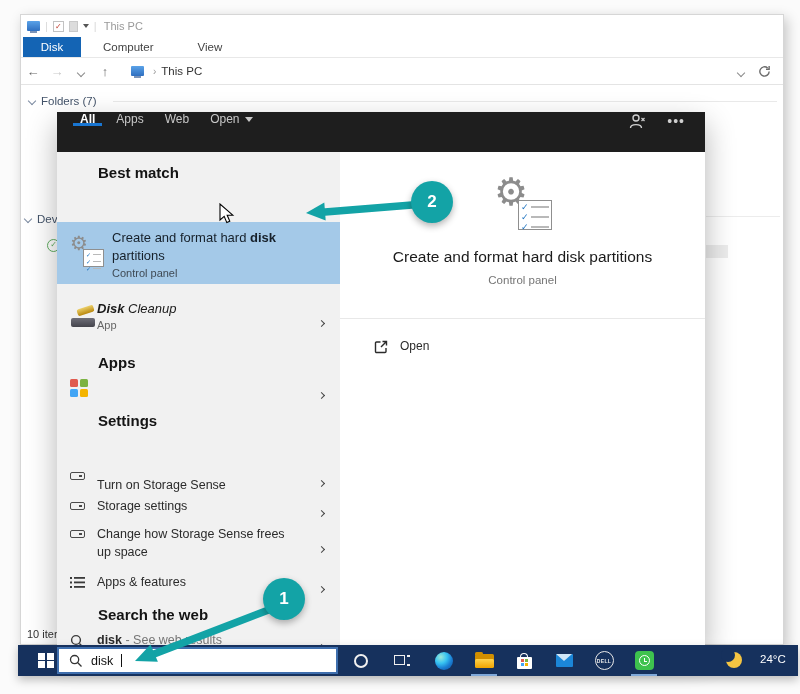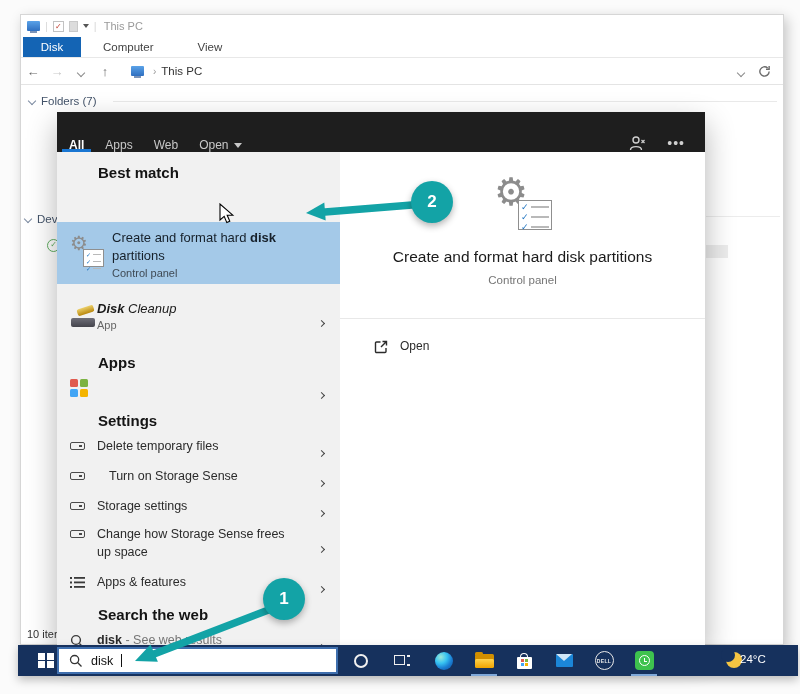--- a/index.html
+++ b/index.html
@@ -36,21 +36,21 @@
   .grp-rule { position:absolute; height:1px; background:#e9e9e9; }
   .clip { overflow:hidden; white-space:nowrap; }
   .green-circle { position:absolute; left:26px; top:224px; width:13px; height:13px; border:1.6px solid #5fae5f; border-radius:50%; color:#5fae5f; font-size:8px; line-height:10px; text-align:center; }
   .statusbar { position:absolute; left:6px; top:613px; width:33px; color:#333; font-size:11px; }
   .faint-line { position:absolute; left:685px; top:201px; width:74px; height:1px; background:#ececec; }
   .faint-block { position:absolute; left:685px; top:230px; width:22px; height:13px; background:#ececec; }
 
   
   .flyout { position:absolute; left:57px; top:112px; width:648px; height:533px; z-index:20;
             box-shadow:0 12px 28px rgba(0,0,0,.30); }
-  .fly-header { position:absolute; left:0; top:0; right:0; height:40px; background:#1e1e1e; display:flex; align-items:flex-end; padding-left:12px; }
+  .fly-header { position:absolute; left:0; top:0; right:0; height:40px; background:#1e1e1e; display:flex; align-items:flex-start; padding-left:23px; }
   .fly-tab { position:relative; display:flex; align-items:center; margin-right:21px; color:#c8c8c8; font-size:12px; }
   .fly-tab.active { color:#fff; font-weight:700; }
   .fly-tab.active:after { content:""; position:absolute; left:-7px; right:-7px; bottom:0; height:3px; background:#1976d2; }
   .more-caret { width:0; height:0; border-left:4px solid transparent; border-right:4px solid transparent; border-top:5px solid #c8c8c8; margin-left:5px; }
   .fly-hdr-right { margin-left:auto; display:flex; align-items:center; gap:20px; padding-right:20px; }
   .ellipsis { color:#cfcfcf; font-size:14px; letter-spacing:1px; }
   .fly-body-left { position:absolute; left:0; top:40px; width:283px; height:493px; background:#f1f1f1; }
   .fly-body-right { position:absolute; left:283px; top:40px; width:365px; height:493px; background:#fff; }
   .sec-hdr { position:absolute; left:41px; color:#141414; font-size:15px; font-weight:700; }
   .bm-item { position:absolute; left:0; top:70px; width:283px; height:62px; background:#a4c9e8; }
@@ -113,21 +113,21 @@
   .ic-mail .flap { position:absolute; left:0; top:0; width:0; height:0; border-left:8.5px solid transparent; border-right:8.5px solid transparent; border-top:7px solid #cfe6f9; }
   .ic-dell { width:19px; height:19px; border:1.6px solid #e8e8e8; border-radius:50%; color:#e8e8e8; font-size:5px; letter-spacing:.4px; display:flex; align-items:center; justify-content:center; font-weight:700; }
   .ic-clockapp { width:19px; height:19px; background:#3ec24e; border-radius:4px; display:flex; align-items:center; justify-content:center; }
   .ic-clockapp .face { width:11px; height:11px; border:1.5px solid #fff; border-radius:50%; position:relative; }
   .ic-clockapp .face:before { content:""; position:absolute; left:4px; top:2px; width:1.5px; height:4px; background:#fff; }
   .ic-clockapp .face:after { content:""; position:absolute; left:4px; top:4.5px; width:3.5px; height:1.5px; background:#fff; }
   .underline-ind { position:absolute; bottom:0; width:26px; height:2.5px; background:#7fa8d9; }
   .moon { position:absolute; left:708px; top:7px; width:17px; height:17px; }
   .moon .full { position:absolute; left:0; top:0; width:16px; height:16px; background:#f5c542; border-radius:50%; }
   .moon .bite { position:absolute; left:-5px; top:-4px; width:14px; height:14px; background:#16315d; border-radius:50%; }
-  .temp { position:absolute; left:722px; top:8px; color:#fff; font-size:11.5px; }
+  .temp { position:absolute; left:742px; top:8px; color:#fff; font-size:11.5px; }
 
   .annot-svg { position:absolute; left:0; top:0; z-index:50; pointer-events:none; }
   .cursor-svg { position:absolute; left:219px; top:203px; z-index:25; pointer-events:none; }
 </style>
 </head>
 <body>
 
 <div class="window">
   <div class="titlebar">
     <span class="qat-monitor"></span>
@@ -247,28 +247,23 @@
         <span style="background:#e05a4e;"></span>
           <span style="background:#7cb342;"></span>
           <span style="background:#42a5f5;"></span>
           <span style="background:#f4b400;"></span>
       </div>
       <span class="chevwrap" style="top:12px;"><span class="chev right" style="border-color:#444;"></span></span>
     </div>
 
     <div class="sec-hdr" style="top:260px;">Settings</div>
 
-    <div class="row" style="top:280px; height:30px;">
-      <div class="iconbox ic-drive" style="top:10px;"></div>
-      <div class="lbl" style="top:7px;">Delete temporary files</div>
-      <span class="chevwrap" style="top:10px;"><span class="chev right" style="border-color:#444;"></span></span>
-    </div>
     <div class="row" style="top:310px; height:30px;">
       <div class="iconbox ic-drive" style="top:10px;"></div>
-      <div class="lbl" style="top:7px;margin-left:12px;">Turn on Storage Sense</div>
+      <div class="lbl" style="top:16px;">Turn on Storage Sense</div>
       <span class="chevwrap" style="top:10px;"><span class="chev right" style="border-color:#444;"></span></span>
     </div>
     <div class="row" style="top:340px; height:30px;">
       <div class="iconbox ic-drive" style="top:10px;"></div>
       <div class="lbl" style="top:7px;">Storage settings</div>
       <span class="chevwrap" style="top:10px;"><span class="chev right" style="border-color:#444;"></span></span>
     </div>
     <div class="row" style="top:370px; height:44px;">
       <div class="iconbox ic-drive" style="top:8px;"></div>
       <div class="lbl" style="top:3px; width:200px; line-height:1.45;">Change how Storage Sense frees up space</div>

